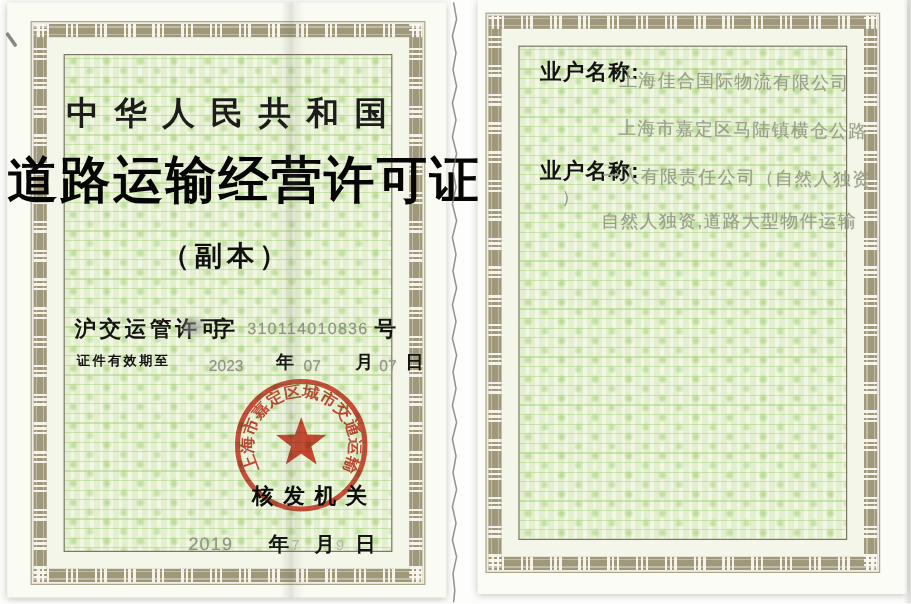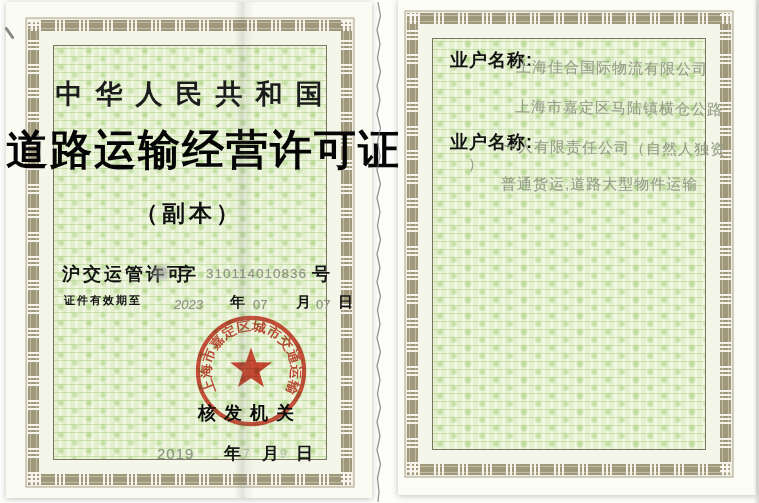--- a/index.html
+++ b/index.html
@@ -47,21 +47,21 @@
            letter-spacing:13px;text-indent:13px;color:#1c1c1c;}
   .main-title{top:120px;left:0;right:0;text-align:center;font-size:42px;font-weight:900;
            letter-spacing:2px;color:#050505;font-family:"Liberation Sans", sans-serif;}
   .copy-type{top:196px;left:0;right:0;text-align:center;font-size:23px;font-weight:700;
            letter-spacing:4px;color:#111;}
   .lbl{font-weight:700;color:#141414;}
   .machine{color:#8f9585;font-family:"Liberation Sans", sans-serif;
            text-shadow:0 0 1px rgba(143,149,133,.55);}
   .smudge{width:15px;height:13px;background:rgba(140,140,138,.55);filter:blur(2px);border-radius:3px;}
   .seal{left:186px;top:310px;width:118px;height:118px;mix-blend-mode:multiply;}
-  .issuer{left:192px;top:399px;font-size:18px;font-weight:700;letter-spacing:8px;color:#0c0c0c;z-index:5;}
+  .issuer{left:204px;top:399px;font-size:18px;font-weight:700;letter-spacing:8px;color:#0c0c0c;z-index:5;}
   .hand{color:#b4baab;font-family:"Liberation Sans", sans-serif;}
 
   
   .rlabel{left:52px;font-size:18px;font-weight:700;color:#131313;
           font-family:"Liberation Sans", sans-serif;letter-spacing:1px;}
   .rvalue{font-size:15px;letter-spacing:1px;color:#97a089;
           font-family:"Liberation Sans", sans-serif;text-shadow:0 0 1px rgba(150,160,135,.5);}
 
   .fold{position:absolute;top:0;bottom:0;left:228px;width:20px;pointer-events:none;
     background:linear-gradient(90deg, rgba(95,95,85,0) 0%, rgba(95,95,85,.16) 45%,
@@ -91,21 +91,21 @@
     <div class="abs main-title">道路运输经营许可证</div>
     <div class="abs copy-type">（副本）</div>
 
     <span class="abs lbl" style="left:56px;top:260px;font-size:18px;letter-spacing:3px;">沪交运管许可</span>
     <div class="abs smudge" style="left:147px;top:264px;"></div>
     <span class="abs lbl" style="left:172px;top:260px;font-size:18px;">字</span>
     <span class="abs machine" style="left:200px;top:264px;font-size:13.5px;letter-spacing:1px;">310114010836</span>
     <span class="abs lbl" style="left:306px;top:260px;font-size:18px;">号</span>
 
     <span class="abs lbl" style="left:58px;top:291px;font-size:11px;letter-spacing:2px;">证件有效期至</span>
-    <span class="abs machine" style="left:168px;top:295px;font-size:13px;font-style:italic;">2023</span>
+    <span class="abs machine" style="left:168px;top:295px;font-size:13px;">2023</span>
     <span class="abs lbl" style="left:224px;top:291px;font-size:15px;">年</span>
     <span class="abs machine" style="left:247px;top:295px;font-size:13px;">07</span>
     <span class="abs lbl" style="left:290px;top:291px;font-size:15px;">月</span>
     <span class="abs machine" style="left:310px;top:295px;font-size:13px;">07</span>
     <span class="abs lbl" style="left:332px;top:291px;font-size:15px;">日</span>
 
     <svg class="abs seal" viewBox="0 0 140 140">
       <defs>
         <path id="sealArc" d="M 28.4 94 A 48 48 0 1 1 111.6 94" fill="none"></path>
       </defs>
@@ -143,21 +143,21 @@
   <div class="content">
     <span class="abs rlabel" style="top:48px;">业户名称:</span>
     <span class="abs rvalue" style="left:118px;top:59px;transform:rotate(0.8deg);">上海佳合国际物流有限公司</span>
 
     <span class="abs rvalue" style="left:117px;top:99px;transform:rotate(0.8deg);">上海市嘉定区马陆镇横仓公路</span>
 
     <span class="abs rlabel" style="top:130px;">业户名称:</span>
     <span class="abs rvalue" style="left:104px;top:139px;transform:rotate(0.8deg);">一人有限责任公司（自然人独资</span>
     <span class="abs rvalue" style="left:70px;top:155px;">）</span>
 
-    <span class="abs rvalue" style="left:103px;top:175px;">普通货运,道路大型物件运输</span>
+    <span class="abs rvalue" style="left:103px;top:175px;">自然人独资,道路大型物件运输</span>
   </div>
 </div>
 
 <svg class="spine" viewBox="0 0 10 503">
   <path d="M4 2 L6.5 16 L3 30 L6 44 L3.5 58 L6.5 72 L3 86 L6 100 L3 114 L6.5 128 L3.5 142 L6 156 L3 170 L6.5 184 L3 198 L6 212 L3.5 226 L6.5 240 L3 254 L6 268 L3 282 L6.5 296 L3.5 310 L6 324 L3 338 L6.5 352 L3 366 L6 380 L3.5 394 L6.5 408 L3 422 L6 436 L3 450 L6.5 464 L3.5 478 L5 492 L4 502" fill="none" stroke="#70706c" stroke-width="1.3" opacity="0.75"></path>
 </svg>
 
 <div class="artifact"></div>
 <div class="scan-right"></div>
 

